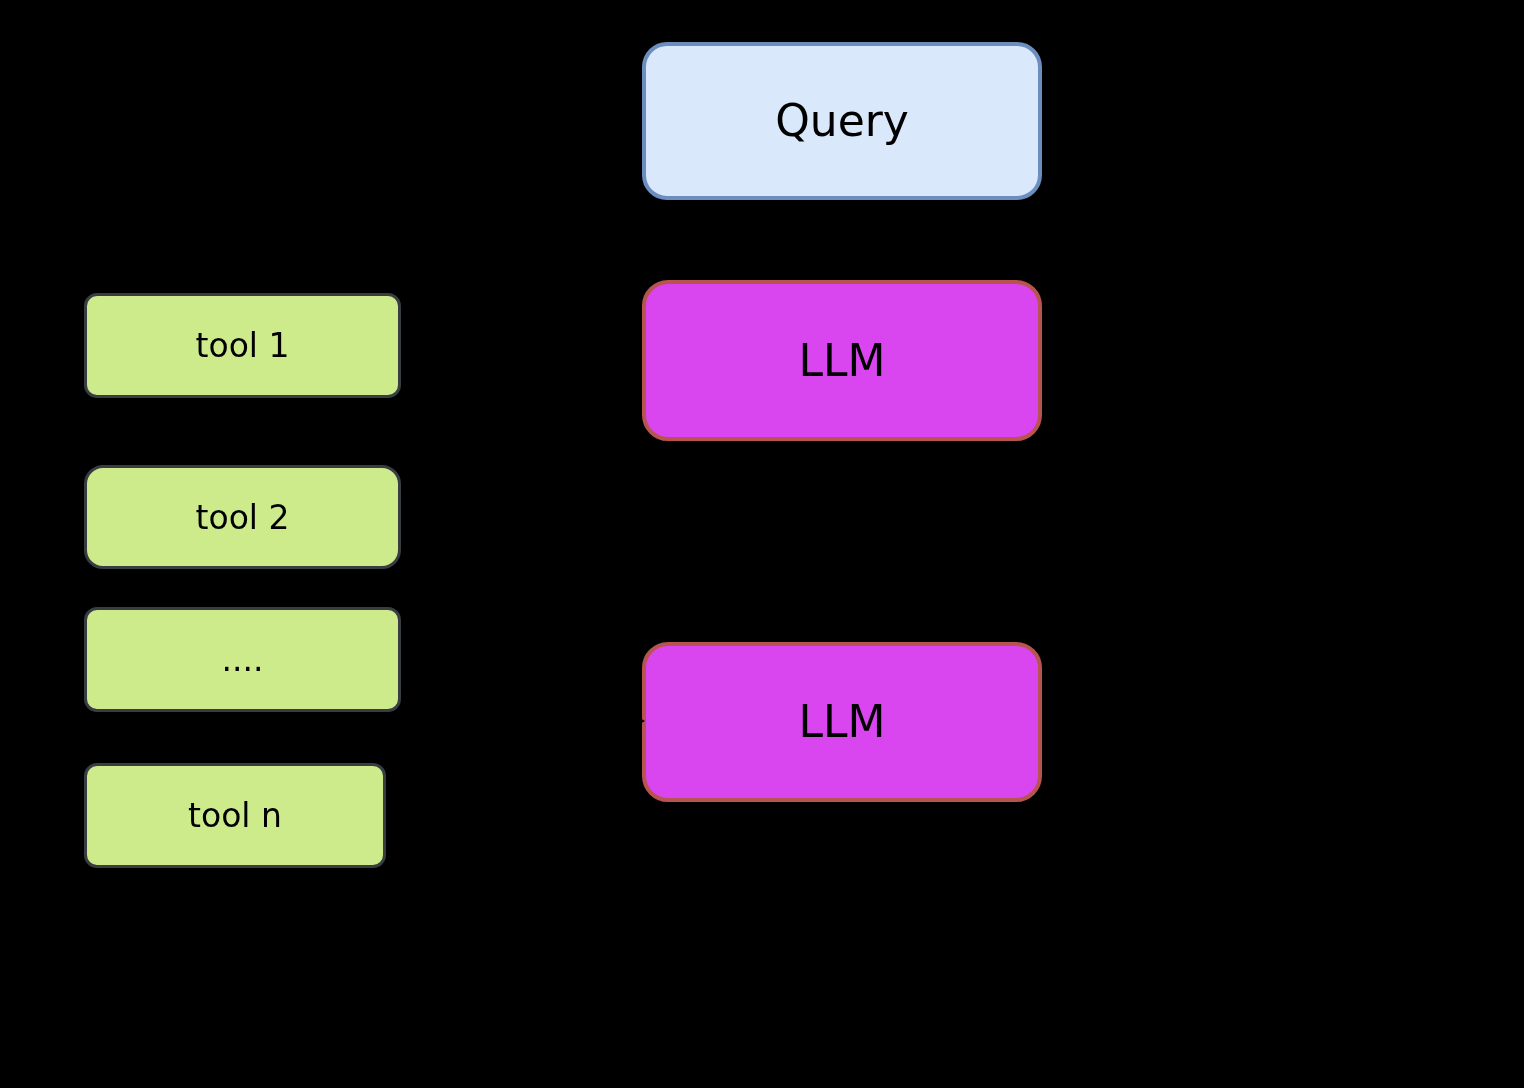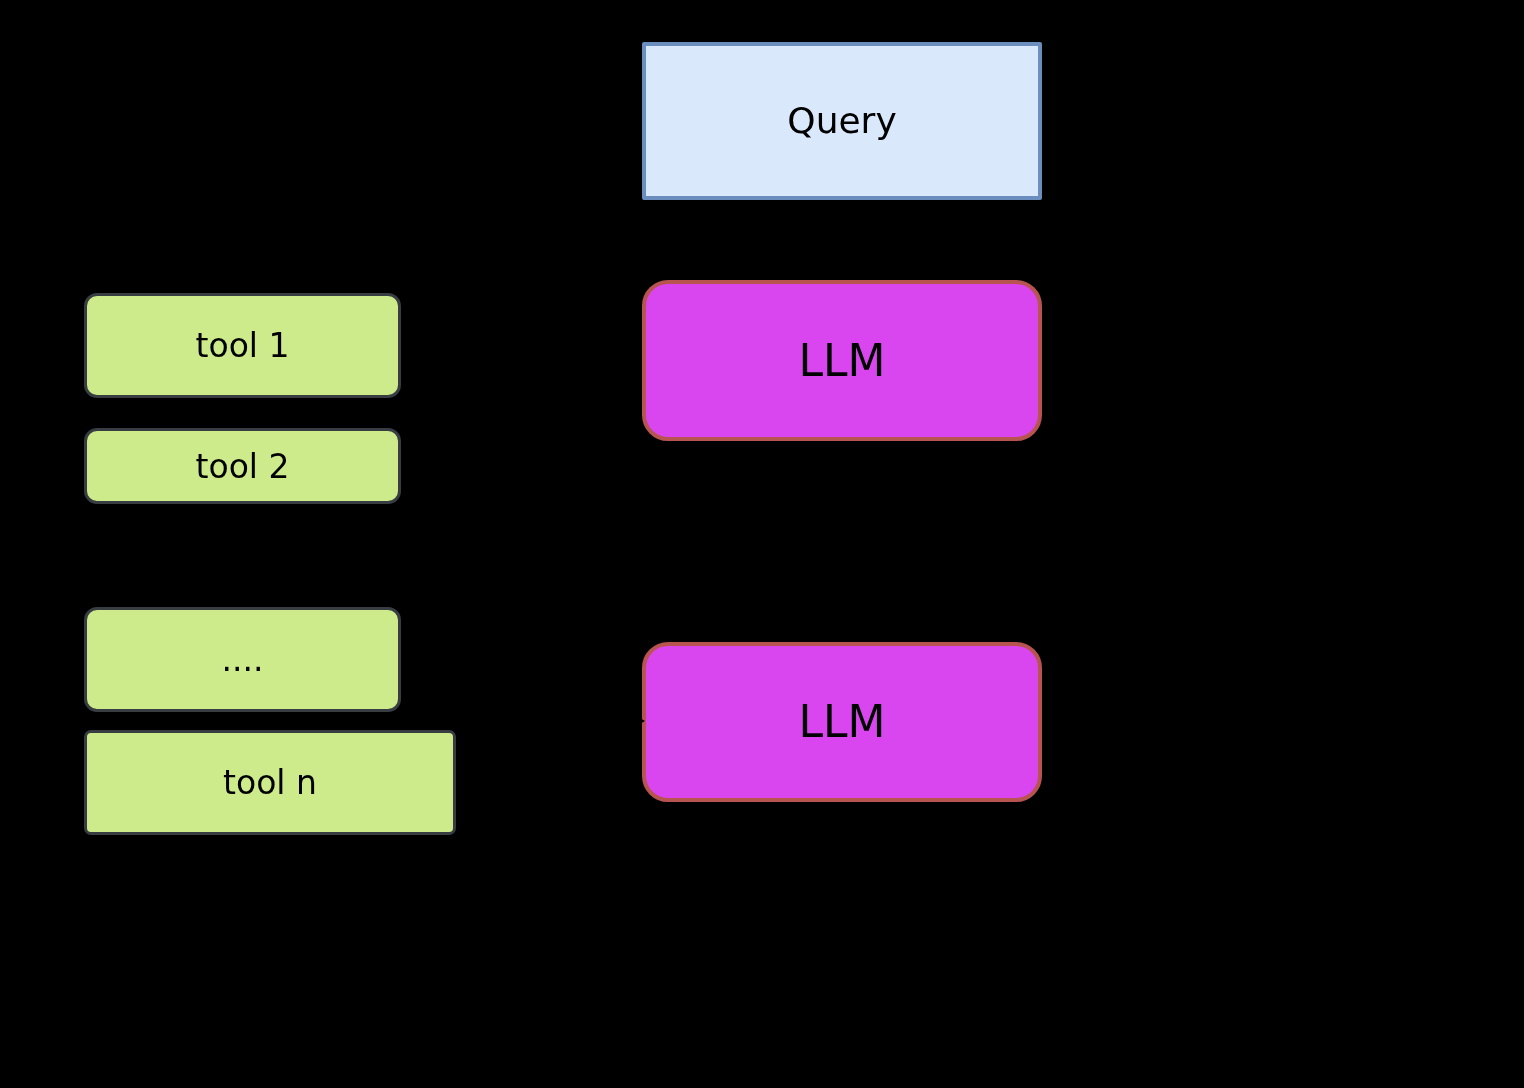--- a/index.html
+++ b/index.html
@@ -22,45 +22,45 @@
     align-items: center;
     justify-content: center;
     color: #000000;
     text-align: center;
     line-height: 1;
   }
   
   .io {
     background: #dae8fc;
     border: 4px solid #6c8ebf;
-    border-radius: 2px;
-    font-size: 36px;
+    border-radius: 25px;
+    font-size: 44px;
   }
   
   .llm {
     background: #d946ef;
     border: 4px solid #b85450;
     border-radius: 26px;
     font-size: 44px;
   }
   
   .tool {
     background: #cdeb8b;
     border: 3px solid #383d42;
     border-radius: 13px;
     font-size: 33px;
   }
   #query       { left: 642px; top: 42px;  width: 400px; height: 158px; }
   #llm-top     { left: 642px; top: 280px; width: 400px; height: 161px; }
   #llm-bottom  { left: 642px; top: 642px; width: 400px; height: 160px; }
   #answer      { left: 642px; top: 881px; width: 400px; height: 161px; }
   #tool-1        { left: 84px; top: 293px; width: 317px; height: 105px; }
-  #tool-2        { left: 84px; top: 428px; width: 317px; height: 76px; }
+  #tool-2        { left: 84px; top: 465px; width: 317px; height: 104px; border-radius: 19px; }
   #tool-ellipsis { left: 84px; top: 607px; width: 317px; height: 105px; }
-  #tool-n        { left: 84px; top: 730px; width: 372px; height: 105px; border-radius: 7px; }
+  #tool-n        { left: 84px; top: 763px; width: 302px; height: 105px; }
   
   .arrowhead-right {
     position: absolute;
     left: 633px;
     top: 714px;
     width: 0;
     height: 0;
     border-left: 12px solid #000000;
     border-top: 7px solid transparent;
     border-bottom: 7px solid transparent;

